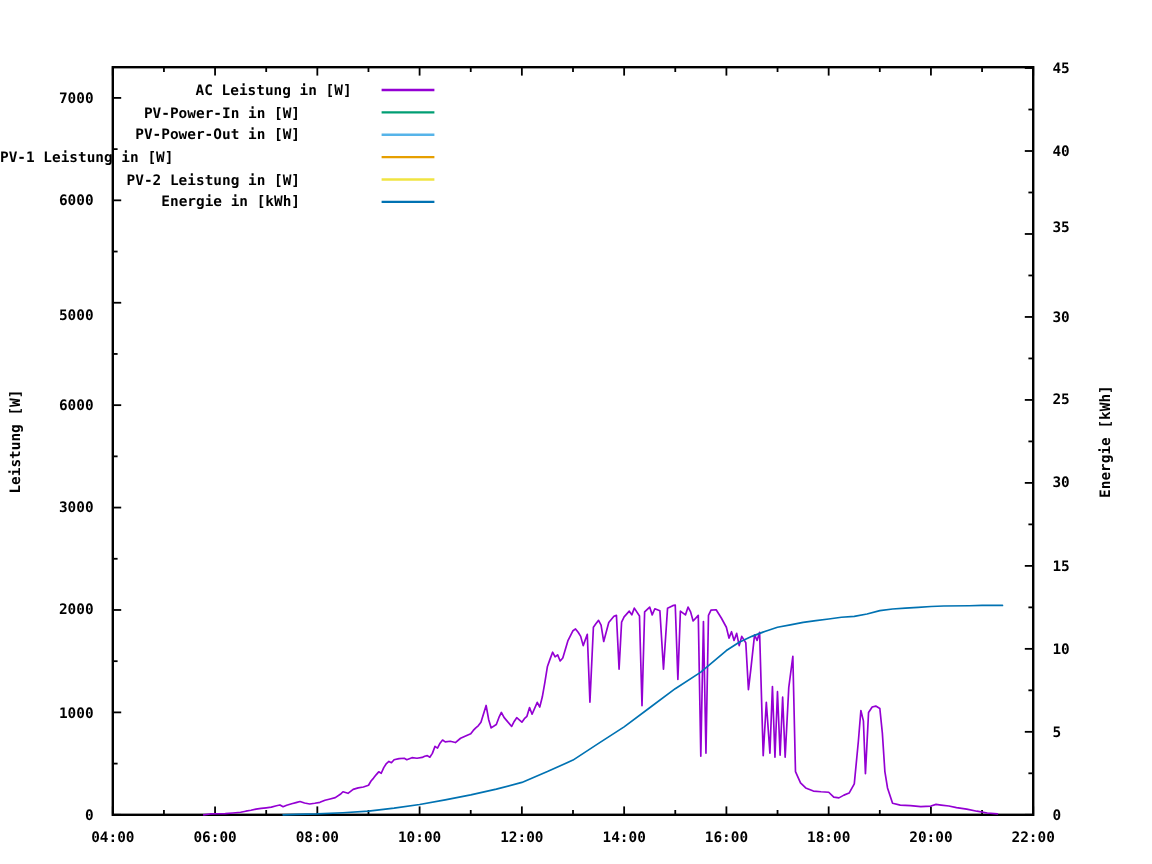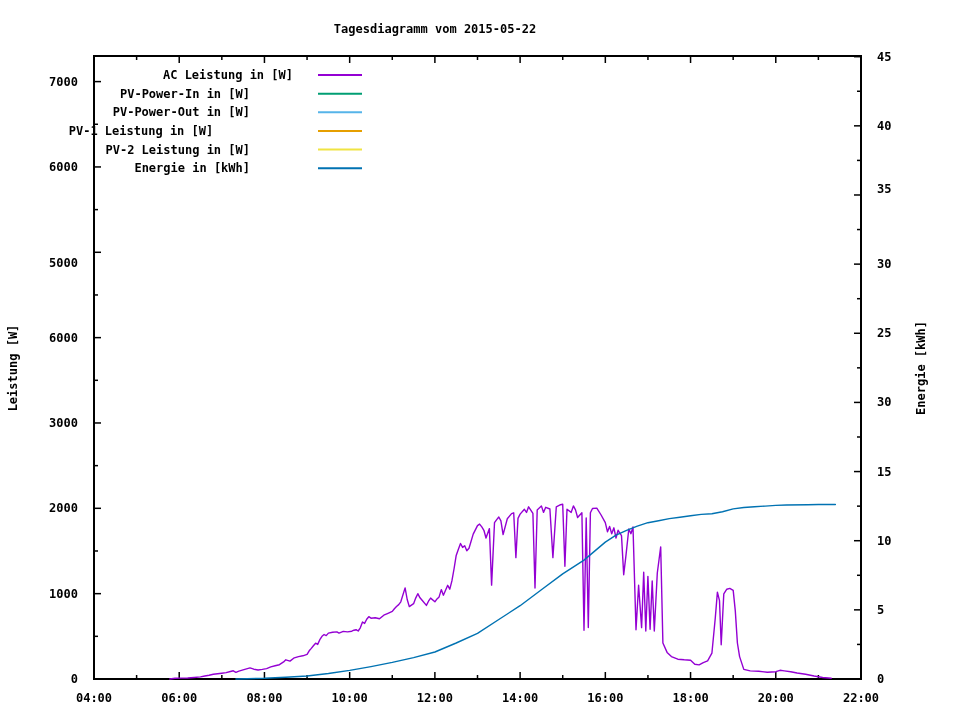--- a/index.html
+++ b/index.html
@@ -92,21 +92,20 @@
       <line x1="861" y1="56.69145394006648" x2="854" y2="56.69145394006648" stroke="#000" stroke-width="1.5"></line>
       <polyline points="169.8,679.0 175.0,678.3 181.4,678.1 187.7,678.0 194.1,677.5 200.5,676.9 204.8,676.0 209.1,675.2 213.3,674.3 217.6,673.7 221.8,673.2 226.1,672.6 230.4,671.5 233.3,670.8 235.9,672.3 238.9,671.1 243.1,669.8 247.4,668.6 250.0,667.9 253.8,669.2 258.1,670.0 262.3,669.4 266.6,668.6 270.8,666.9 275.1,665.8 279.4,664.7 283.6,661.9 285.8,659.8 290.0,661.1 294.3,657.8 298.5,656.6 302.8,655.8 307.1,654.4 309.2,650.8 311.3,648.4 313.4,645.7 315.6,643.2 317.7,644.4 319.8,639.7 322.0,636.3 324.1,634.5 326.2,635.6 328.4,633.1 332.6,632.2 336.9,631.9 339.0,633.1 343.3,631.4 347.5,631.9 351.8,631.2 353.9,630.2 356.1,629.7 358.2,631.0 360.3,627.8 362.5,622.0 364.6,623.4 366.7,619.3 368.8,616.7 371.0,618.2 375.2,617.7 379.5,618.8 383.8,615.2 388.0,613.3 392.3,611.4 394.4,608.7 396.5,606.5 398.7,604.6 400.8,601.8 405.1,587.9 407.2,599.5 409.3,606.6 413.6,603.7 415.7,598.1 417.8,593.7 420.0,597.8 422.1,600.3 426.4,605.4 428.5,601.2 430.6,598.1 434.9,601.8 437.0,598.9 439.1,596.9 441.3,589.6 443.4,595.2 447.7,585.3 449.8,589.2 451.9,580.9 454.1,568.5 456.2,555.4 458.3,549.5 460.5,543.5 462.6,547.4 464.7,545.7 466.8,550.8 469.0,548.3 473.2,534.1 477.5,525.6 479.6,524.1 481.8,526.9 483.9,530.3 486.0,538.0 489.4,528.6 491.6,585.1 494.5,522.7 496.7,519.6 498.8,517.0 500.9,520.9 503.1,534.6 507.3,518.7 511.6,513.6 513.7,512.8 515.9,557.6 518.0,518.4 520.1,514.1 524.4,509.3 526.5,512.4 528.6,506.8 532.9,513.3 535.0,588.1 537.2,509.9 541.4,505.9 543.5,512.4 545.7,507.3 549.9,509.0 552.9,557.6 556.3,506.8 560.6,504.7 562.7,504.2 564.9,566.2 567.0,509.3 571.2,512.4 573.4,505.9 575.5,509.9 577.6,517.5 581.9,512.8 584.0,630.2 586.2,517.9 588.3,627.6 590.4,512.8 592.5,508.5 596.8,508.1 601.1,515.0 605.3,522.7 607.5,531.8 609.6,526.4 611.7,533.7 613.9,527.8 616.0,538.0 618.1,530.3 621.5,535.6 623.7,574.7 625.8,556.8 628.8,529.0 630.9,533.7 633.0,526.9 636.0,629.7 638.6,585.3 641.6,627.6 643.7,572.2 645.8,631.0 647.9,576.4 650.1,629.3 652.2,581.0 654.3,631.0 657.3,573.0 660.7,546.9 662.9,643.0 667.1,652.4 671.4,656.6 677.8,659.2 684.2,659.8 690.6,660.2 694.8,664.3 699.1,664.9 703.3,662.6 707.6,660.9 711.9,653.2 715.3,617.7 717.4,592.1 719.5,600.7 721.2,644.7 723.8,593.8 726.8,589.2 729.8,588.4 733.2,590.4 735.3,610.9 737.4,643.0 739.6,656.6 743.8,669.4 750.2,670.9 758.7,671.3 767.3,672.2 775.8,671.7 780.0,670.3 784.3,670.9 790.7,671.7 797.1,673.0 805.6,674.3 814.1,676.0 822.7,677.5 831.2,678.3" fill="none" stroke="#9400D3" stroke-width="1.4" stroke-linejoin="round" stroke-linecap="round"></polyline>
       <polyline points="235.9,679.0 247.4,678.7 264.4,678.3 285.8,677.3 307.1,676.0 328.4,673.5 349.7,670.4 371.0,666.6 392.3,662.4 413.6,657.6 434.9,652.0 456.2,643.0 477.5,633.4 498.8,619.5 520.1,605.7 541.4,589.8 562.7,573.9 584.0,560.1 605.3,542.1 616.0,535.2 626.6,530.3 637.3,526.2 647.9,522.7 658.6,520.7 669.3,518.6 679.9,517.2 690.6,515.8 701.2,514.4 711.9,513.7 722.5,511.7 733.2,508.9 743.8,507.5 754.5,506.8 765.1,506.1 775.8,505.4 786.4,505.0 807.7,504.8 818.4,504.5 835.4,504.5" fill="none" stroke="#0072B2" stroke-width="1.4" stroke-linejoin="round" stroke-linecap="round"></polyline>
       <line x1="318" y1="75" x2="362" y2="75" stroke="#9400D3" stroke-width="2"></line>
       <line x1="318" y1="93.65" x2="362" y2="93.65" stroke="#009E73" stroke-width="2"></line>
       <line x1="318" y1="112.3" x2="362" y2="112.3" stroke="#56B4E9" stroke-width="2"></line>
       <line x1="318" y1="130.95" x2="362" y2="130.95" stroke="#E69F00" stroke-width="2"></line>
       <line x1="318" y1="149.6" x2="362" y2="149.6" stroke="#F0E442" stroke-width="2"></line>
       <line x1="318" y1="168.25" x2="362" y2="168.25" stroke="#0072B2" stroke-width="2"></line>
     </svg>
-  <div class="lbl title">Tagesdiagramm vom 2015-05-22</div>
   <div class="lbl ylab-left">Leistung [W]</div>
   <div class="lbl ylab-right">Energie [kWh]</div>
   <div id="labels">
       <div class="lbl" style="left: 59px; top: 690px; width: 70px; text-align: center;">04:00</div>
       <div class="lbl" style="left: 144.222px; top: 690px; width: 70px; text-align: center;">06:00</div>
       <div class="lbl" style="left: 229.444px; top: 690px; width: 70px; text-align: center;">08:00</div>
       <div class="lbl" style="left: 314.667px; top: 690px; width: 70px; text-align: center;">10:00</div>
       <div class="lbl" style="left: 399.889px; top: 690px; width: 70px; text-align: center;">12:00</div>
       <div class="lbl" style="left: 485.111px; top: 690px; width: 70px; text-align: center;">14:00</div>
       <div class="lbl" style="left: 570.333px; top: 690px; width: 70px; text-align: center;">16:00</div>
@@ -129,17 +128,17 @@
       <div class="lbl" style="left: 877px; top: 325.273px;">25</div>
       <div class="lbl" style="left: 877px; top: 256.128px;">30</div>
       <div class="lbl" style="left: 877px; top: 181px;">35</div>
       <div class="lbl" style="left: 877px; top: 117.837px;">40</div>
       <div class="lbl" style="left: 877px; top: 48.6915px;">45</div>
     </div>
   <div id="legend">
       <div class="lbl" style="left: 0px; top: 67px; width: 250px; text-align: right; padding-left: 43px;">AC Leistung in [W]</div>
       <div class="lbl" style="left: 0px; top: 85.65px; width: 250px; text-align: right;">PV-Power-In in [W]</div>
       <div class="lbl" style="left: 0px; top: 104.3px; width: 250px; text-align: right;">PV-Power-Out in [W]</div>
-      <div class="lbl" style="left: 0px; top: 122.95px; width: 250px; text-align: center; padding-left: 16px;">PV-1 Leistung in [W]</div>
+      <div class="lbl" style="left: 0px; top: 122.95px; width: 250px; text-align: left;">PV-1 Leistung in [W]</div>
       <div class="lbl" style="left: 0px; top: 141.6px; width: 250px; text-align: right;">PV-2 Leistung in [W]</div>
       <div class="lbl" style="left: 0px; top: 160.25px; width: 250px; text-align: right;">Energie in [kWh]</div>
     </div>
 </div>
 
 </body></html>

